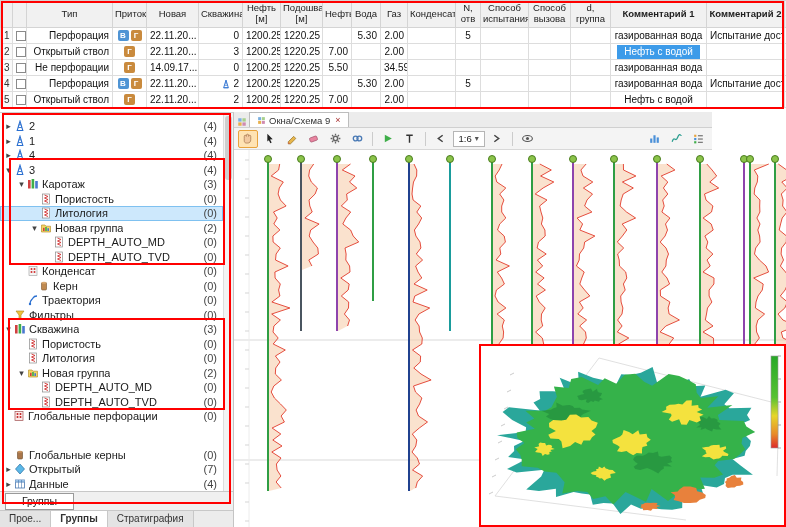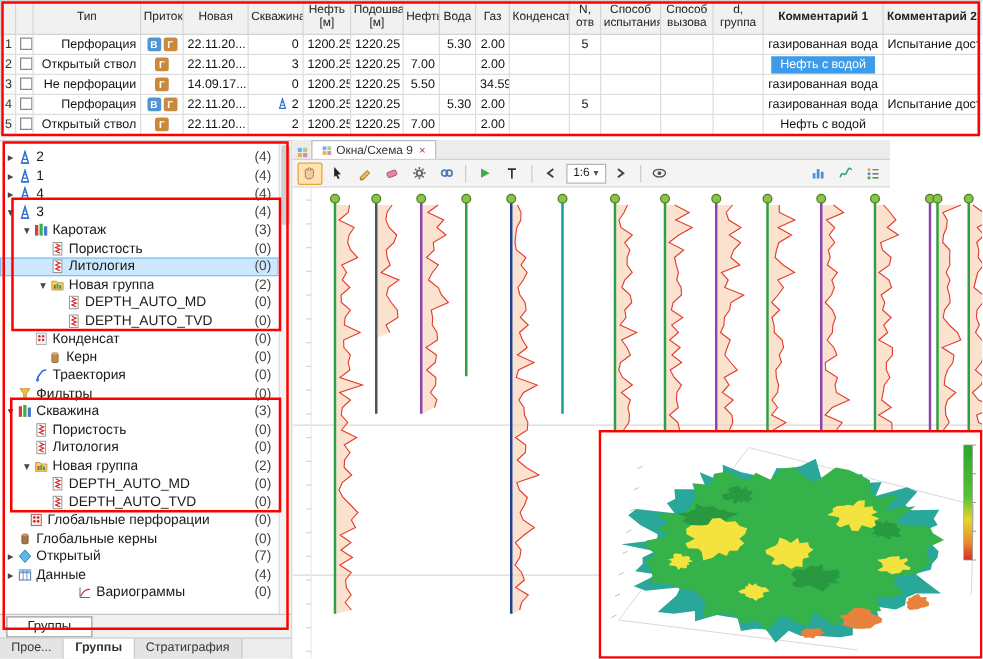--- a/index.html
+++ b/index.html
@@ -456,35 +456,35 @@
           <span class="arr"></span>
           <span class="icn">
             <svg viewBox="0 0 12 12" width="12" height="12">
               <rect x="2.5" y="1" width="7" height="10" fill="#fff" stroke="#8a8a8a" stroke-width="0.7"></rect>
               <path d="M4.5 2 L8 3.5 L4.5 5 L8 6.5 L4.5 8 L8 9.5" fill="none" stroke="#d03030" stroke-width="0.9"></path>
             </svg>
           </span>
           <span class="tlabel">DEPTH_AUTO_TVD</span>
           <span class="tcount">(0)</span>
         </div>
-        <div class="trow" style="padding-left: 12px;">
+        <div class="trow" style="padding-left: 2px;">
           <span class="arr"></span>
           <span class="icn">
             <svg viewBox="0 0 12 12" width="12" height="12">
               <rect x="2" y="1.5" width="8" height="9" fill="#fde8e8" stroke="#a05050" stroke-width="0.7"></rect>
               <circle cx="4.5" cy="4" r="1" fill="#c02020"></circle>
               <circle cx="7.5" cy="4" r="1" fill="#c02020"></circle>
               <circle cx="4.5" cy="7" r="1" fill="#c02020"></circle>
               <circle cx="7.5" cy="7" r="1" fill="#c02020"></circle>
             </svg>
           </span>
           <span class="tlabel">Глобальные перфорации</span>
           <span class="tcount">(0)</span>
         </div>
-        <div class="trow" style="padding-left: 3px;">
+        <div class="trow" style="padding-left: 3px; margin-top: 24px;">
           <span class="arr"></span>
           <span class="icn">
             <svg viewBox="0 0 12 12" width="12" height="12">
               <rect x="3.5" y="2.5" width="5" height="7.5" rx="1" fill="#a9764a" stroke="#6a4a28" stroke-width="0.6"></rect>
               <ellipse cx="6" cy="2.8" rx="2.5" ry="1" fill="#c89460"></ellipse>
             </svg>
           </span>
           <span class="tlabel">Глобальные керны</span>
           <span class="tcount">(0)</span>
         </div>

